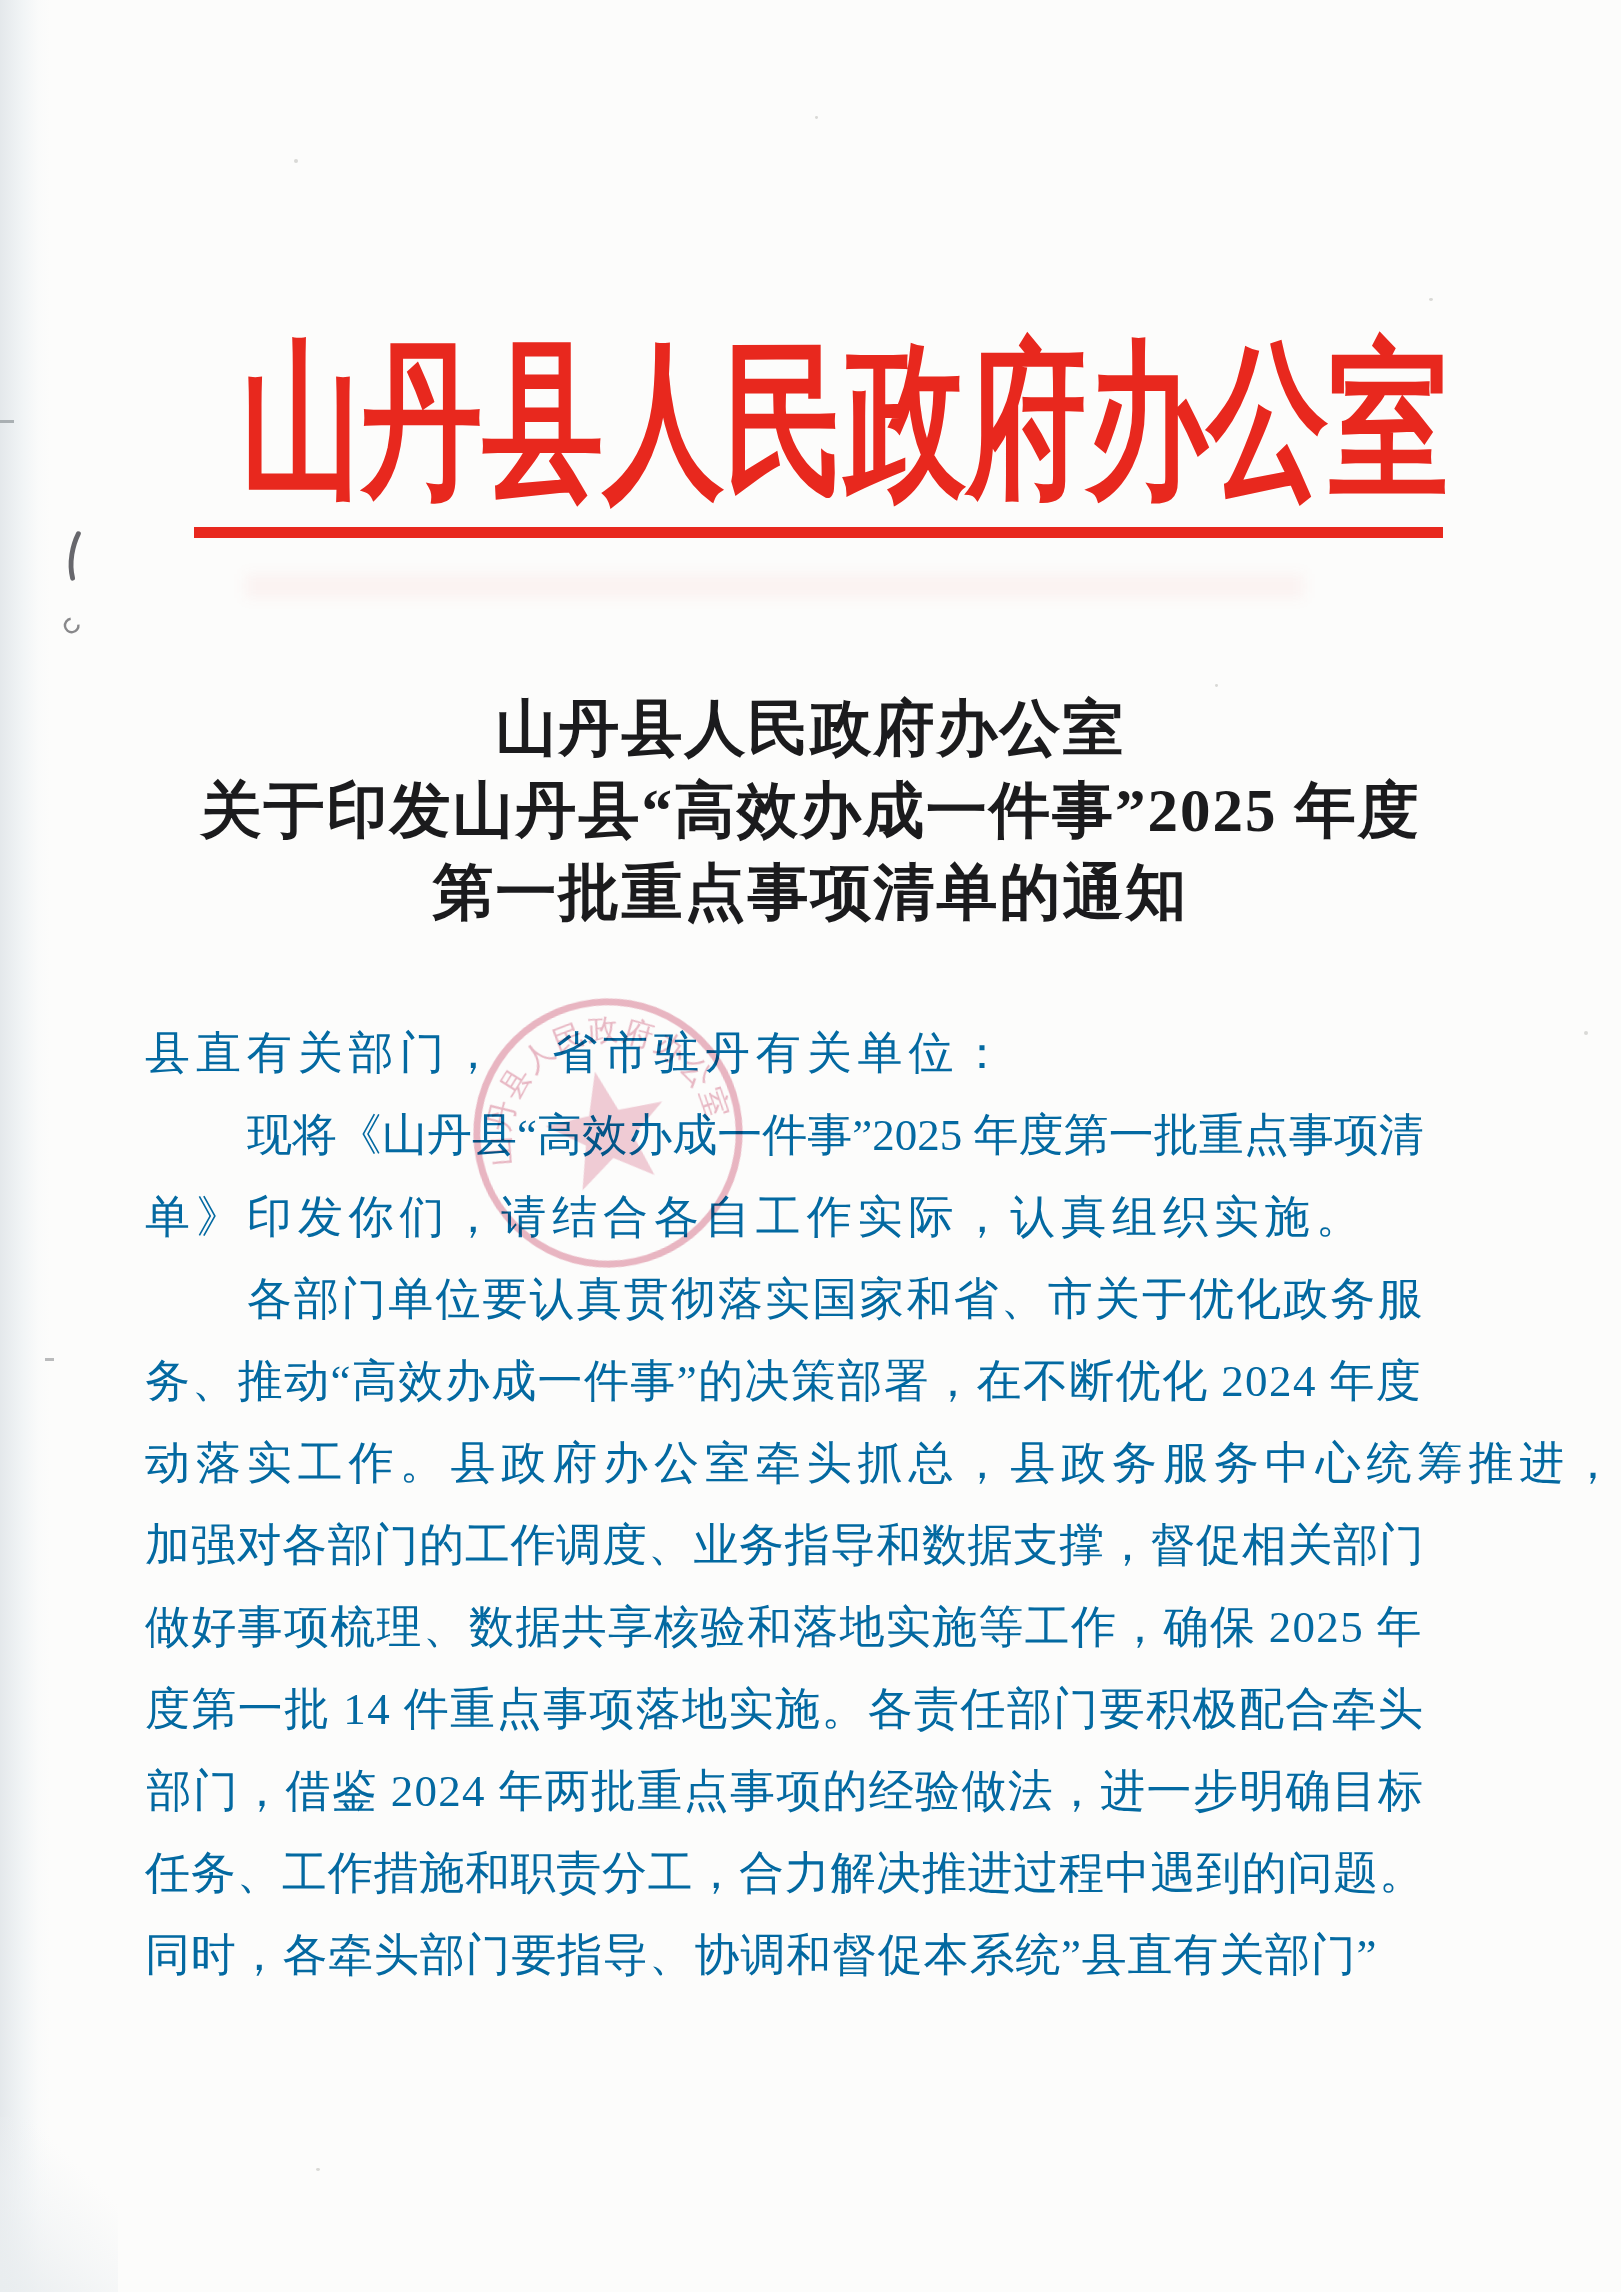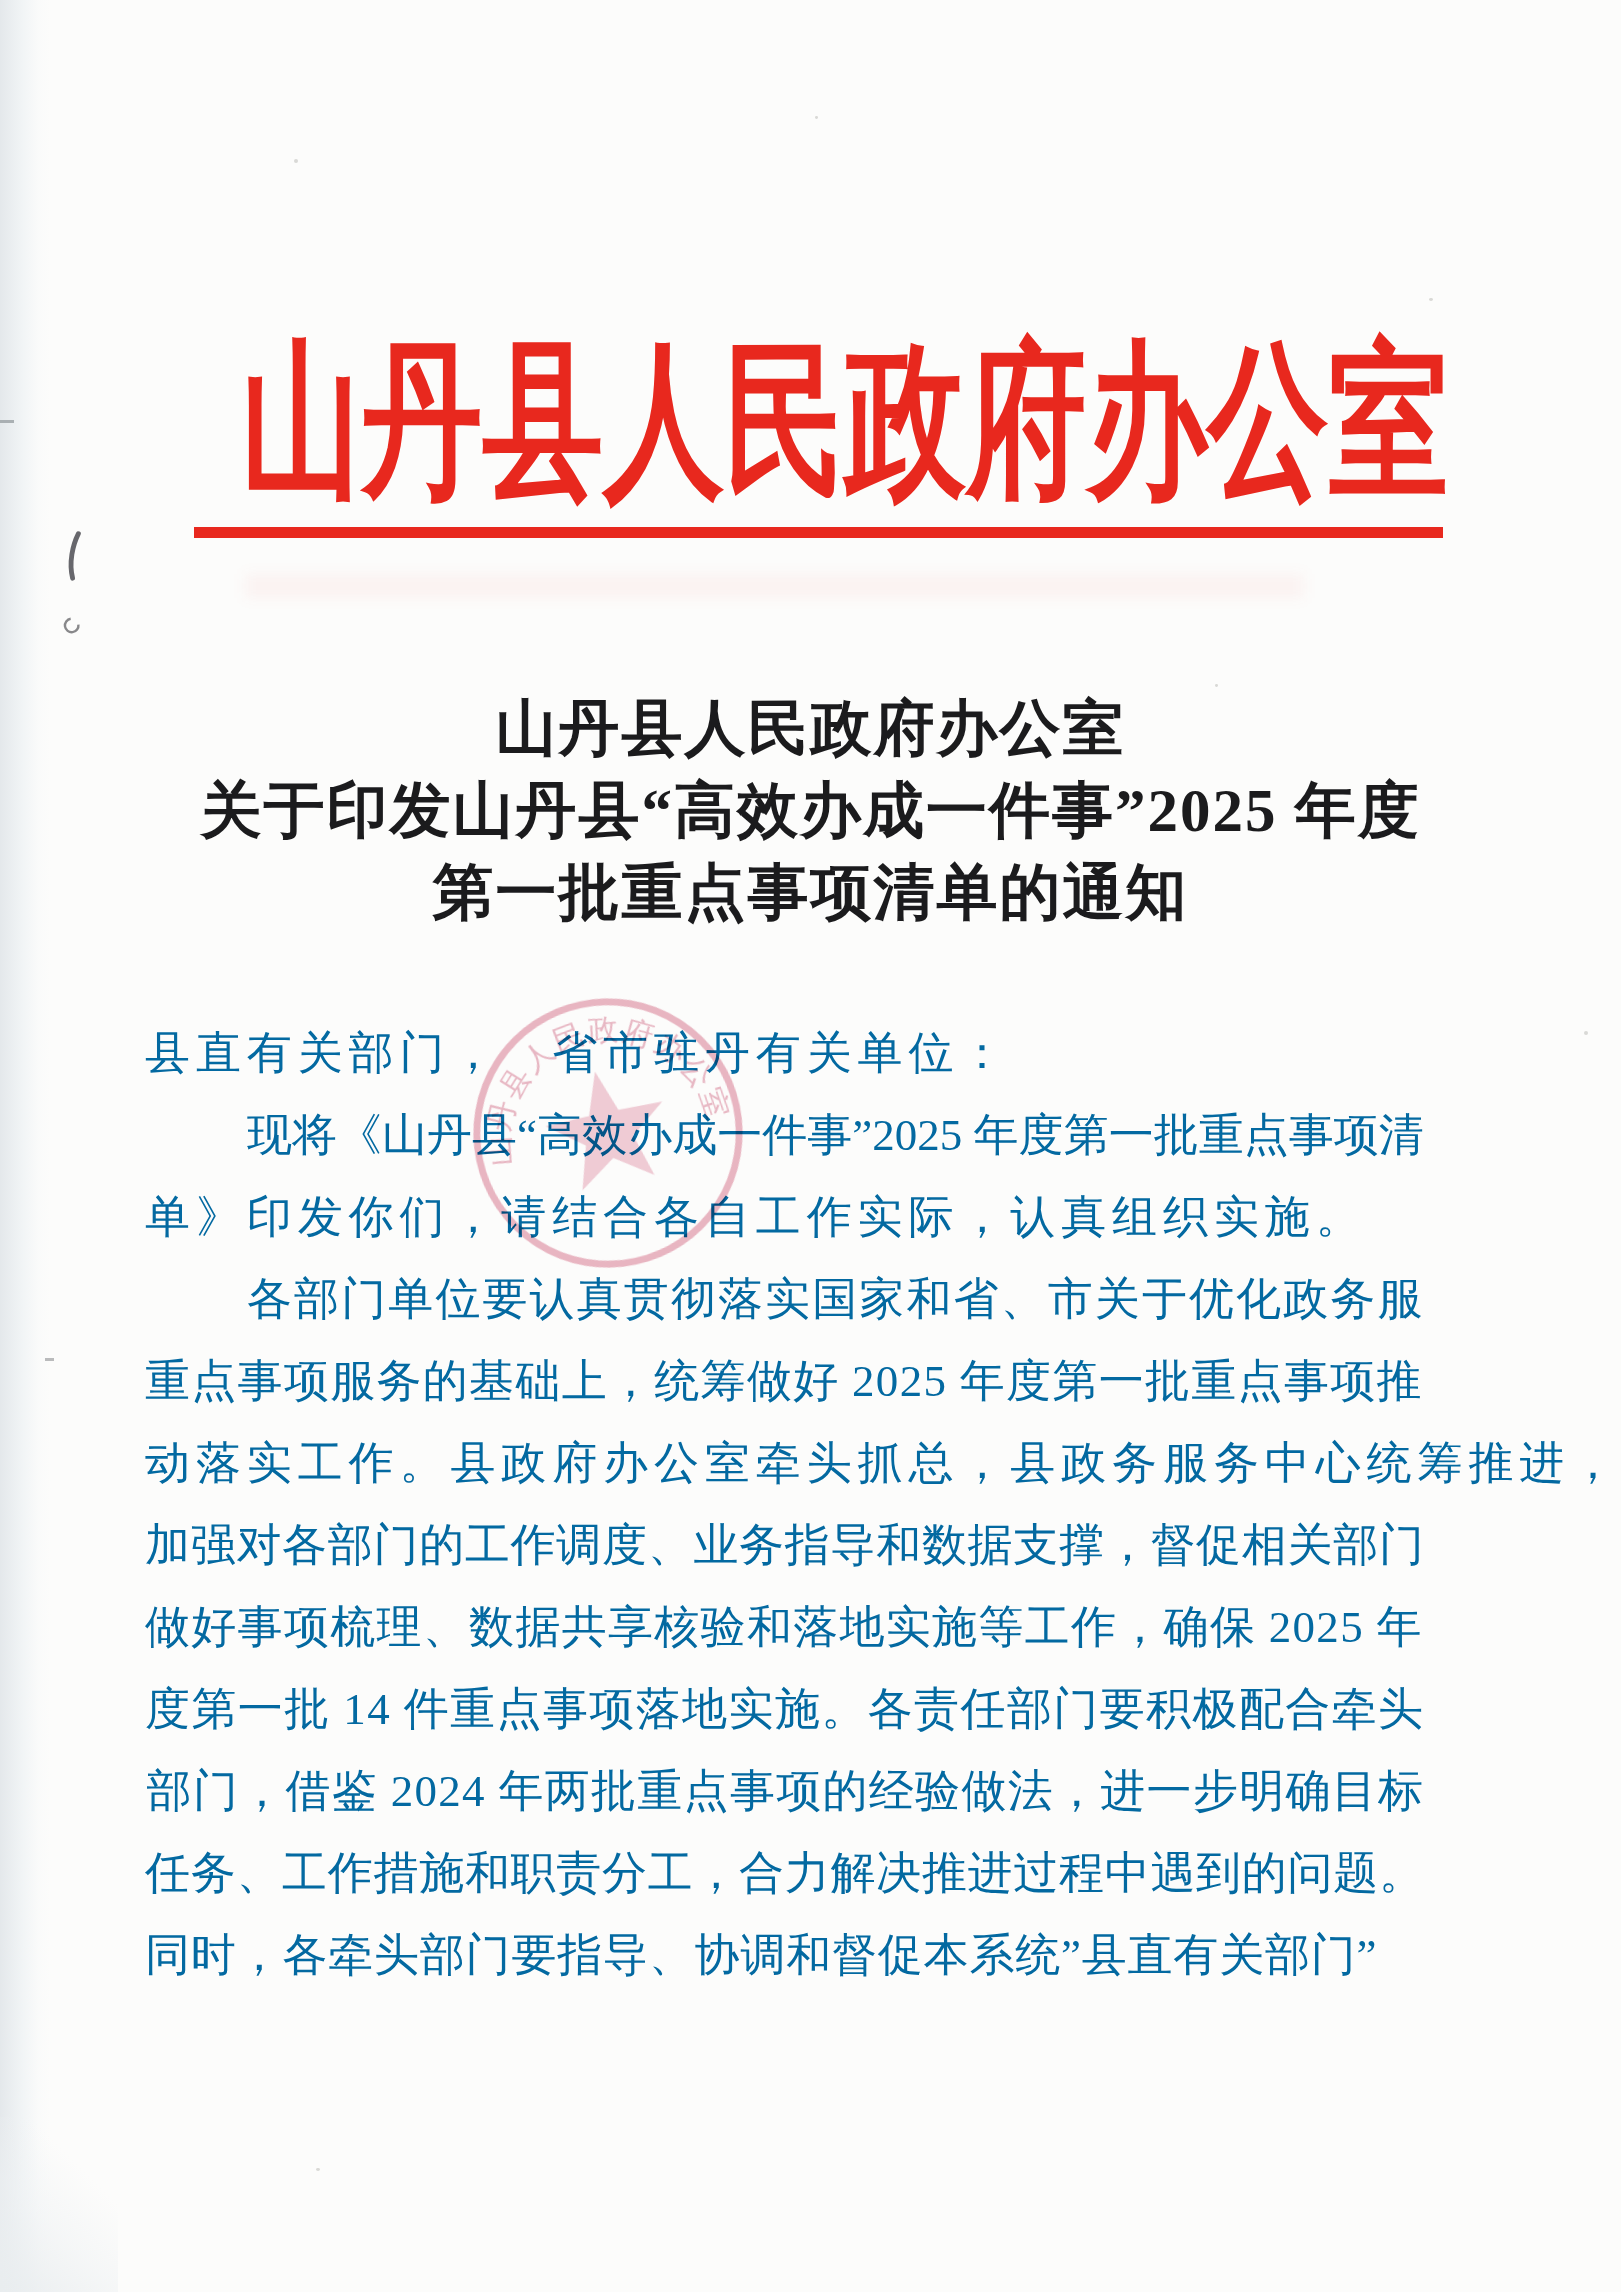--- a/index.html
+++ b/index.html
@@ -72,21 +72,21 @@
     <div>山丹县人民政府办公室</div>
     <div>关于印发山丹县“高效办成一件事”2025 年度</div>
     <div>第一批重点事项清单的通知</div>
   </div>
 
   <div class="body-block">
     <div class="bline">县直有关部门，　省市驻丹有关单位：</div>
     <div class="bline indent" style="letter-spacing: 0.02px;">现将《山丹县“高效办成一件事”2025 年度第一批重点事项清</div>
     <div class="bline">单》印发你们，请结合各自工作实际，认真组织实施。</div>
     <div class="bline indent" style="letter-spacing: 2.1px;">各部门单位要认真贯彻落实国家和省、市关于优化政务服</div>
-    <div class="bline" style="letter-spacing: 1.3px;">重点事项服务的基础上，统筹做好 2025 年度第一批重点事项推</div>
+    <div class="bline" style="letter-spacing: 1.4px;">务、推动“高效办成一件事”的决策部署，在不断优化 2024 年度</div>
     <div class="bline">动落实工作。县政府办公室牵头抓总，县政务服务中心统筹推进，</div>
     <div class="bline" style="letter-spacing: 0.7px;">加强对各部门的工作调度、业务指导和数据支撑，督促相关部门</div>
     <div class="bline" style="letter-spacing: 1.3px;">做好事项梳理、数据共享核验和落地实施等工作，确保 2025 年</div>
     <div class="bline" style="letter-spacing: 1.4px;">度第一批 14 件重点事项落地实施。各责任部门要积极配合牵头</div>
     <div class="bline" style="letter-spacing: 1.3px; text-align: center;">部门，借鉴 2024 年两批重点事项的经验做法，进一步明确目标</div>
     <div class="bline" style="letter-spacing: 0.7px;">任务、工作措施和职责分工，合力解决推进过程中遇到的问题。</div>
     <div class="bline" style="letter-spacing: 0.8px;">同时，各牵头部门要指导、协调和督促本系统”县直有关部门”</div>
   </div>
 
   <svg class="stamp" viewBox="0 0 284 292">

